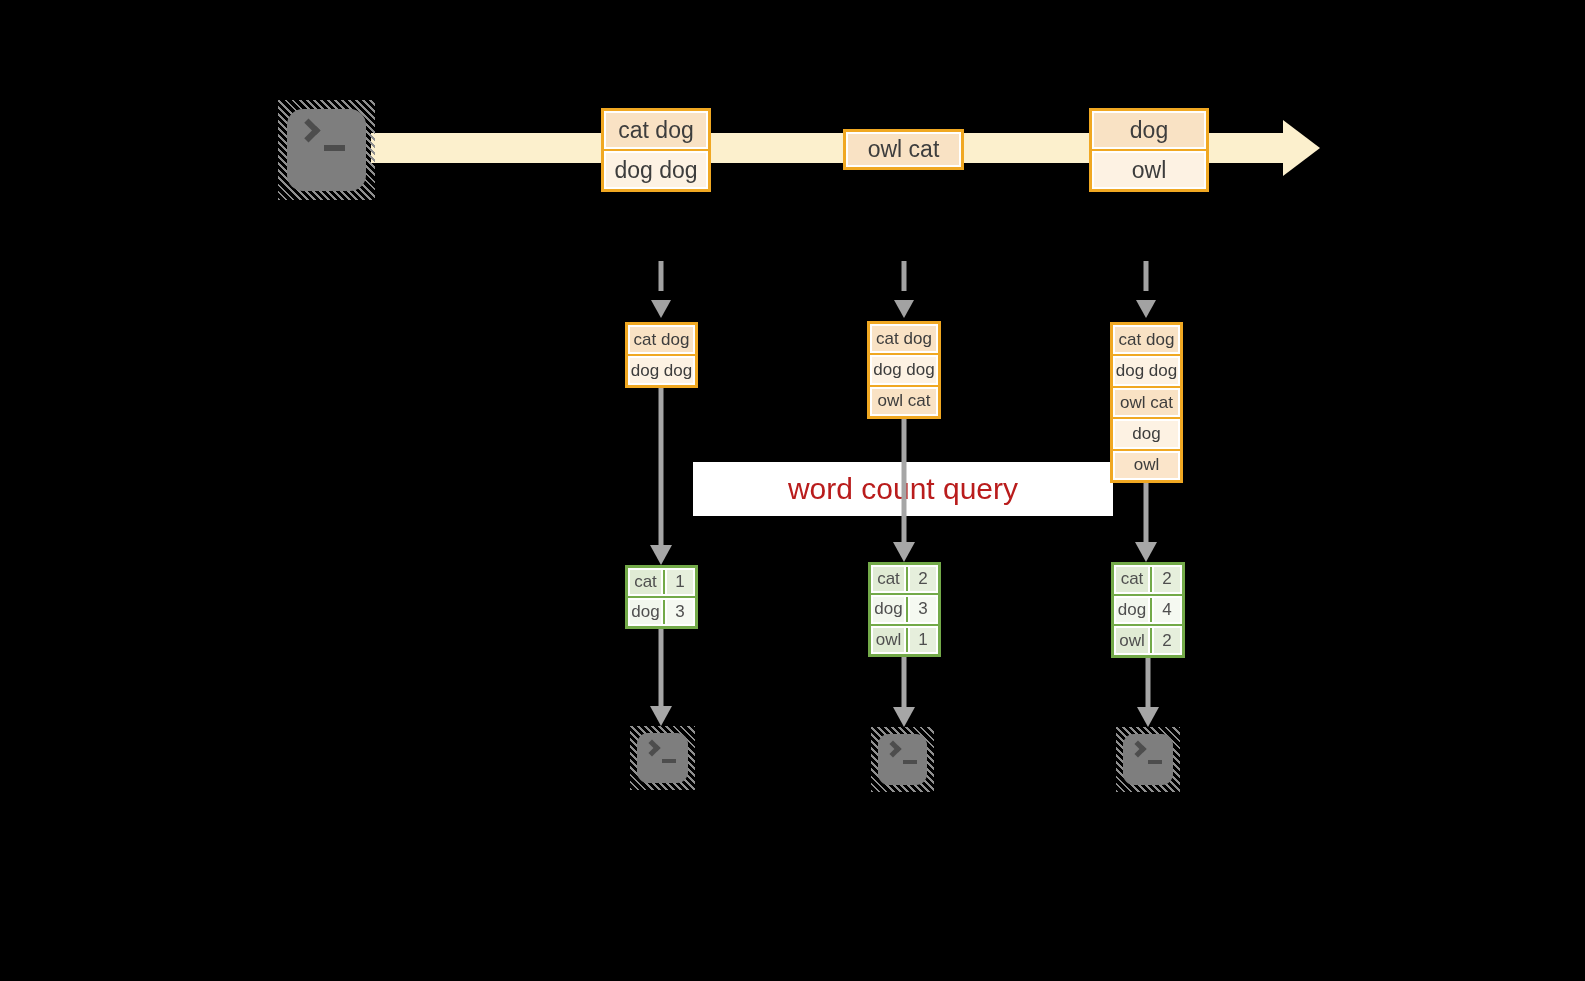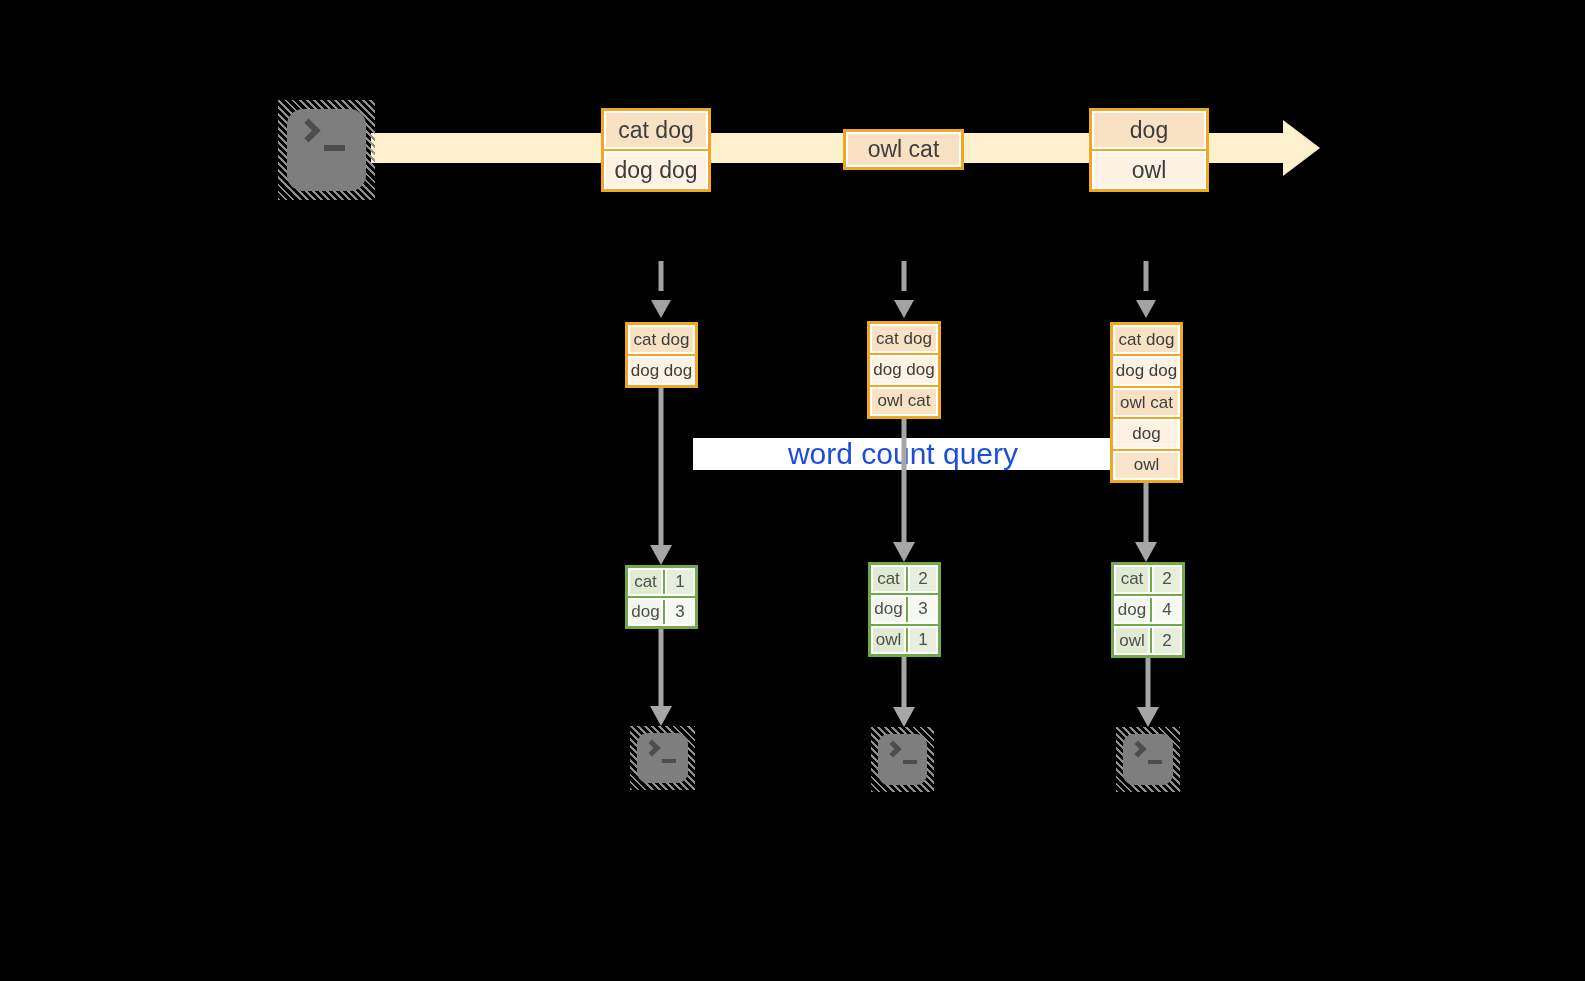--- a/index.html
+++ b/index.html
@@ -46,23 +46,23 @@
   .grow + .grow::before{content:"";position:absolute;left:-2px;right:-2px;top:-4px;
                         height:2px;background:#73aa49;}
   .gcell{display:flex;align-items:center;justify-content:center;position:relative;
          color:#4f4f4f;font-size:17px;}
   .lab{flex:1;} .num{width:26px;}
   .num::after{content:"";position:absolute;left:-4px;top:0;bottom:0;width:2px;background:#73aa49;}
   .ga .lab{background:#e0ebd4;} .ga .num{background:#e6efdc;}
   .gb .lab{background:#f2f7ed;} .gb .num{background:#f5f9f1;}
 
   
-  .qlabel{position:absolute;left:693px;top:438px;width:420px;height:32px;background:#ffffff;
+  .qlabel{position:absolute;left:693px;top:462px;width:420px;height:54px;background:#ffffff;
           z-index:2;display:flex;align-items:center;justify-content:center;
-          font-size:30px;color:#1d4ed8;}
+          font-size:30px;color:#b91c1c;}
 
   
   .arr{position:absolute;z-index:3;}
 </style>
 </head>
 <body>
 
 <div class="canvas">
 
   <div class="stream-band"></div>

